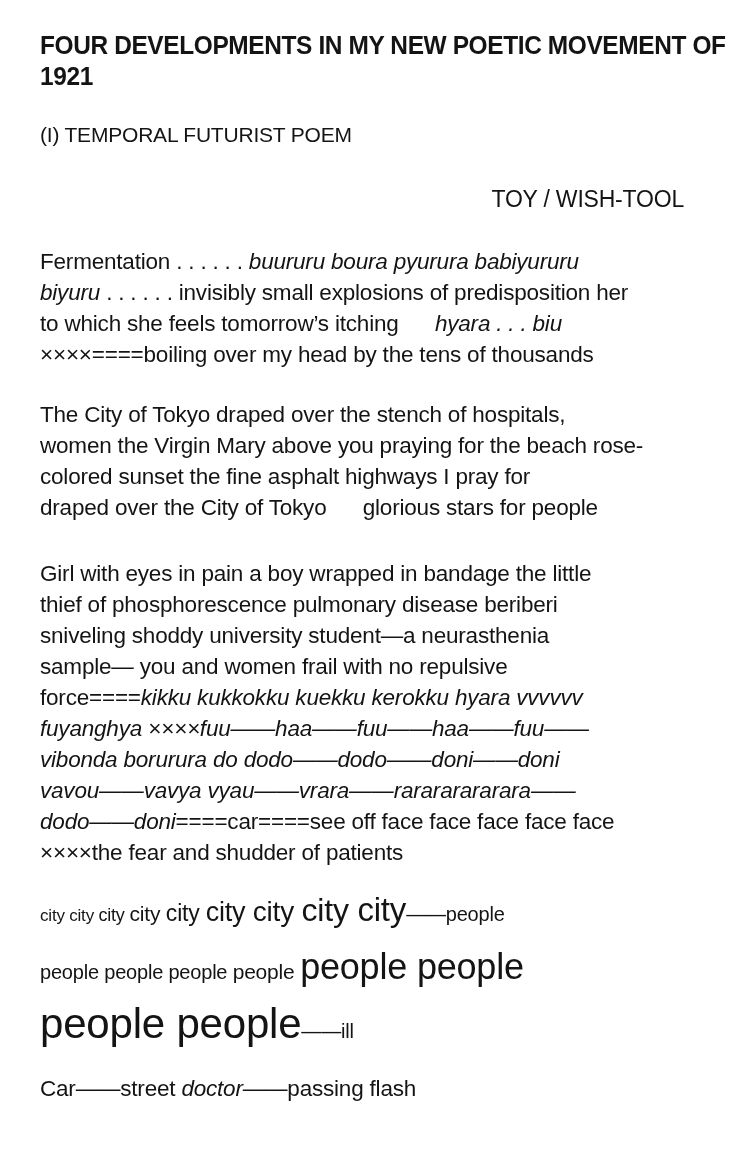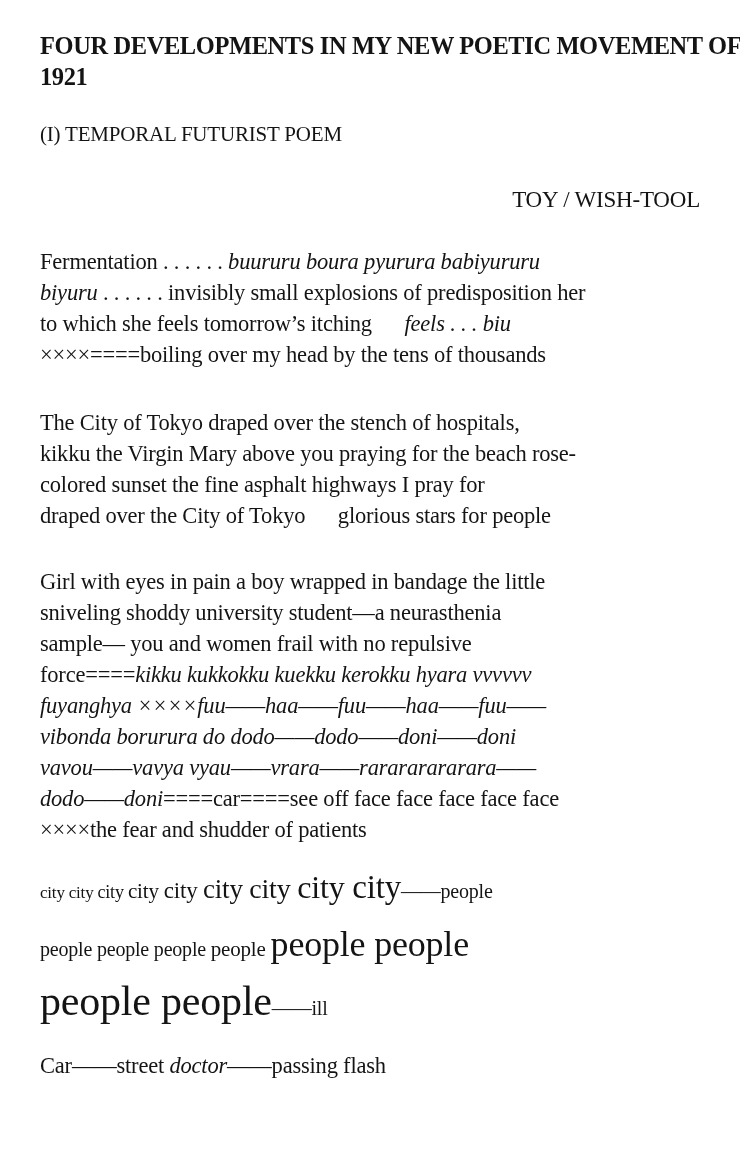--- a/index.html
+++ b/index.html
@@ -8,25 +8,24 @@
     background: #ffffff;
   }
   body {
     width: 740px;
     height: 1153px;
     overflow: hidden;
     font-family: "Liberation Sans", sans-serif;
     color: #141414;
   }
   .page {
-    padding: 30px 40px 0 40px;
+    padding: 30px 56px 0 40px;
     box-sizing: border-box;
     width: 740px;
     height: 1153px;
-    font-family: Liberation Serif, serif;
   }
   .title-block {
     font-weight: 700;
     font-size: 26px;
     line-height: 31px;
     letter-spacing: -0.4px;
     transform: scaleX(0.94);
     transform-origin: 0 0;
     white-space: nowrap;
   }
@@ -43,21 +42,21 @@
     letter-spacing: -0.2px;
     text-align: right;
   }
   .stanzas { margin-top: 0; }
   .stanza {
     font-size: 22.5px;
     line-height: 31px;
     letter-spacing: -0.2px;
   }
   .stanza-0 { margin-top: 31px; }
-  .stanza-1 { margin-top: 37px; }
+  .stanza-1 { margin-top: 29px; }
   .stanza-2 { margin-top: 35px; }
   .line { white-space: pre-wrap; }
   .it { font-style: italic; margin-top: 6px; }
   .crescendo {
     margin-top: 17px;
     letter-spacing: -0.2px;
   }
   .crescendo .line { white-space: pre-wrap; }
   .cres-line-0 { line-height: 50px; }
   .cres-line-1 { line-height: 52px; }
@@ -81,31 +80,32 @@
   </div>
 
   <div class="section-heading">(I) TEMPORAL FUTURIST POEM</div>
 
   <div class="poem-subtitle">TOY / WISH-TOOL</div>
 
   <div class="stanzas">
       <div class="stanza stanza-0">
         <div class="line"><span>Fermentation . . . . . . </span><span class="it">buururu boura pyurura babiyururu</span></div>
         <div class="line"><span class="it">biyuru</span><span> . . . . . . invisibly small explosions of predisposition her</span></div>
-        <div class="line"><span>to which she feels tomorrow’s itching      </span><span class="it">feels . . . biu</span></div>
+        <div class="line"><span>to which she feels tomorrow’s itching      </span><span class="it">hyara . . . biu</span></div>
         <div class="line"><span>××××====boiling over my head by the tens of thousands</span></div>
       </div>
       <div class="stanza stanza-1">
         <div class="line"><span>The City of Tokyo draped over the stench of hospitals,</span></div>
-        <div class="line"><span>kikku the Virgin Mary above you praying for the beach rose-</span></div>
+        <div class="line"><span>women the Virgin Mary above you praying for the beach rose-</span></div>
         <div class="line"><span>colored sunset the fine asphalt highways I pray for</span></div>
         <div class="line"><span>draped over the City of Tokyo      glorious stars for people</span></div>
       </div>
       <div class="stanza stanza-2">
         <div class="line"><span>Girl with eyes in pain a boy wrapped in bandage the little</span></div>
+        <div class="line"><span>thief of phosphorescence pulmonary disease beriberi</span></div>
         <div class="line"><span>sniveling shoddy university student—a neurasthenia</span></div>
         <div class="line"><span>sample— you and women frail with no repulsive</span></div>
         <div class="line"><span>force====</span><span class="it">kikku kukkokku kuekku kerokku hyara vvvvvv</span></div>
         <div class="line"><span class="it">fuyanghya ××××fuu——haa——fuu——haa——fuu——</span></div>
         <div class="line"><span class="it">vibonda borurura do dodo——dodo——doni——doni</span></div>
         <div class="line"><span class="it">vavou——vavya vyau——vrara——rarararararara——</span></div>
         <div class="line"><span class="it">dodo——doni</span><span>====car====see off face face face face face</span></div>
         <div class="line"><span>××××the fear and shudder of patients</span></div>
       </div>
     </div>

